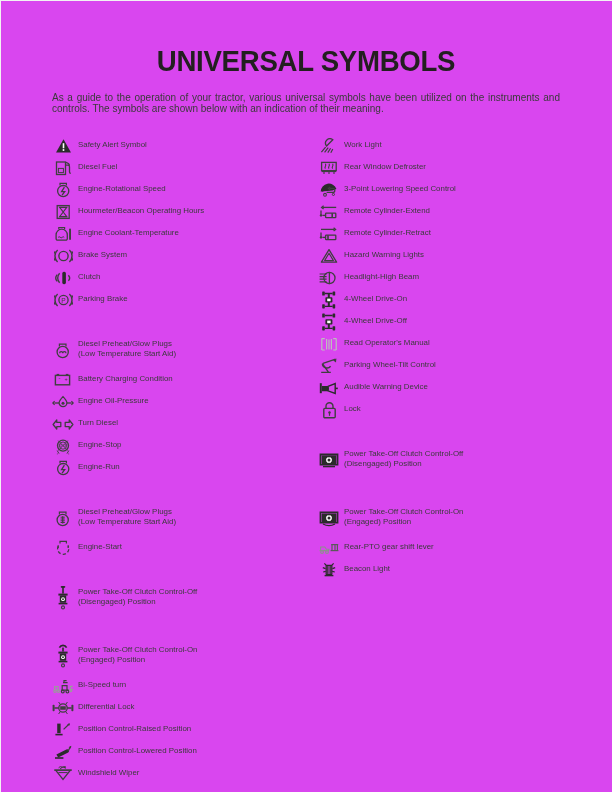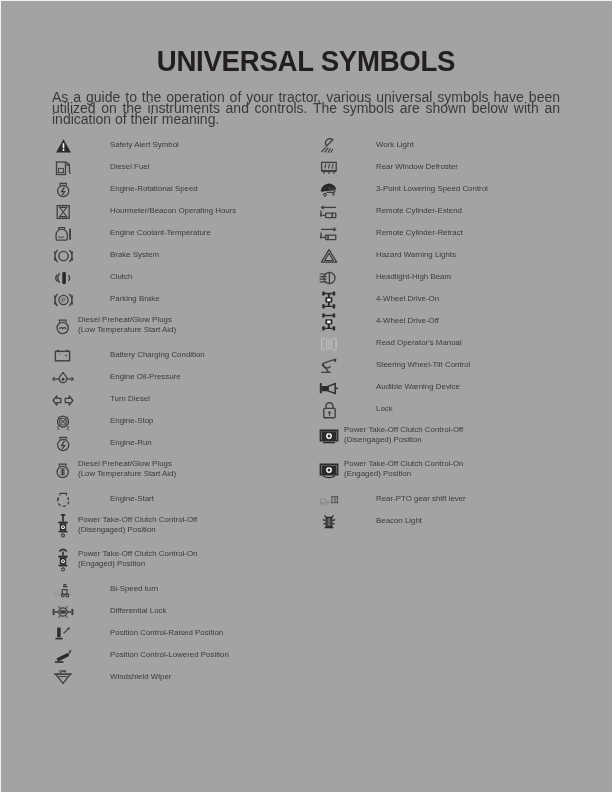--- a/index.html
+++ b/index.html
@@ -10,21 +10,21 @@
   }
   body {
     font-family: "Liberation Sans", sans-serif;
     color: #231f20;
   }
   .page {
     position: relative;
     width: 612px;
     height: 792px;
     margin: 0 auto;
-    background: #a3a3a3;
+    background: #d946ef;
     box-sizing: border-box;
     overflow: hidden;
   }
   .page-border {
     position: absolute;
     left: 0; top: 0;
     width: 611px; height: 791px;
     border: 1px solid #f2f2f2;
     pointer-events: none;
   }
@@ -40,21 +40,21 @@
     color: #231f20;
     font-family: "Liberation Sans", sans-serif;
     transform: scaleX(0.92);
     transform-origin: center top;
   }
   .intro {
     position: absolute;
     left: 52px;
     top: 92px;
     width: 508px;
-    font-size: 14px;
+    font-size: 10px;
     line-height: 11.2px;
     text-align: justify;
     color: #3a3a3a;
   }
   .columns {
     position: absolute;
     left: 0;
     top: 136px;
     width: 612px;
   }
@@ -81,22 +81,22 @@
     margin-right: 4px;
   }
   .sym-icon svg { display: block; }
   .sym-label {
     font-size: 7.9px;
     line-height: 10.4px;
     color: #3a3a3a;
     padding-top: 4px;
     white-space: pre-line;
   }
-  .h22 { height: 22px; gap: 32px; }
-  .h34 { height: 34px; }
+  .h22 { height: 22px; }
+  .h34 { height: 34px; margin-top: 24px; }
   .h34 .sym-icon { height: 30px; align-items: center; }
   .h34 .sym-label { padding-top: 3px; }
 </style>
 </head>
 <body>
 
 <div class="page">
   <div class="page-border"></div>
 
   <div class="title">UNIVERSAL SYMBOLS</div>
@@ -514,21 +514,21 @@
         </div>
         <div class="sym-row h22">
           <div class="sym-icon">
             <svg width="18" height="16" viewBox="0 0 18 16">
               <path d="M3 5.4 L15.6 1.2" stroke="#3f3f3f" stroke-width="1.4"></path>
               <path d="M2.4 5.6 a4.6 4.6 0 0 0 8.2 2.6" fill="none" stroke="#3f3f3f" stroke-width="1.4"></path>
               <path d="M2.4 5.6 L8.6 14.4 M1.2 14.4 H10.8" stroke="#3f3f3f" stroke-width="1.4"></path>
               <path d="M16.4 0.6 L13.2 2.6 L16 4.4 Z" fill="#3f3f3f"></path>
             </svg>
           </div>
-          <div class="sym-label">Steering Wheel-Tilt Control</div>
+          <div class="sym-label">Parking Wheel-Tilt Control</div>
         </div>
         <div class="sym-row h22">
           <div class="sym-icon">
             <svg width="20" height="13" viewBox="0 0 20 13">
               <path d="M1.8 1.2 V11.2" stroke="#2b2b2b" stroke-width="2"></path>
               <path d="M3 4 h5.6 a3.6 3.6 0 0 1 0 5.2 h-5.6 Z" fill="#2b2b2b"></path>
               <path d="M9 4.4 L16.2 1.6 V11.4 L9 8.8 Z" fill="none" stroke="#2b2b2b" stroke-width="1.4"></path>
               <path d="M16.2 6.4 H18.8" stroke="#2b2b2b" stroke-width="1.6"></path>
             </svg>
           </div>

